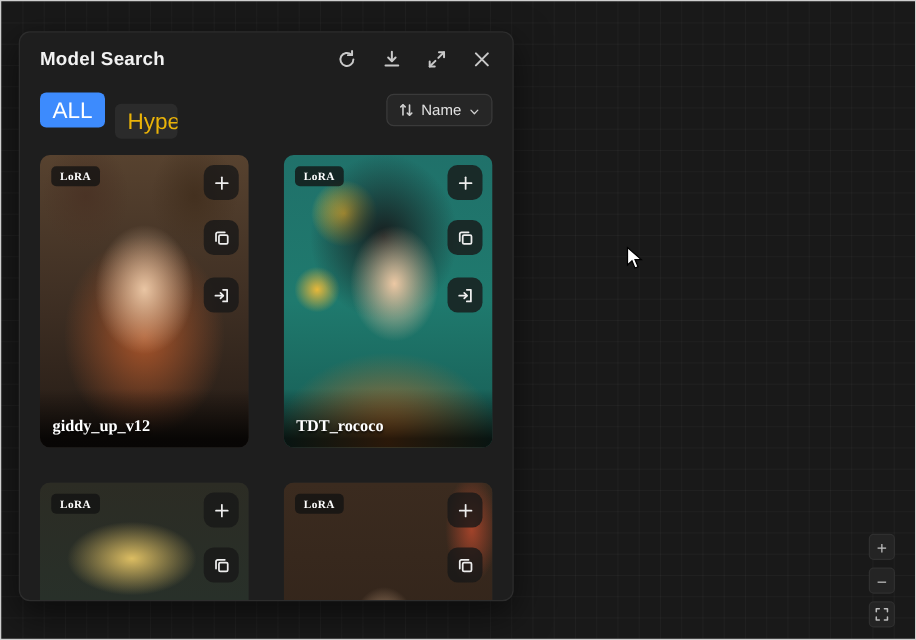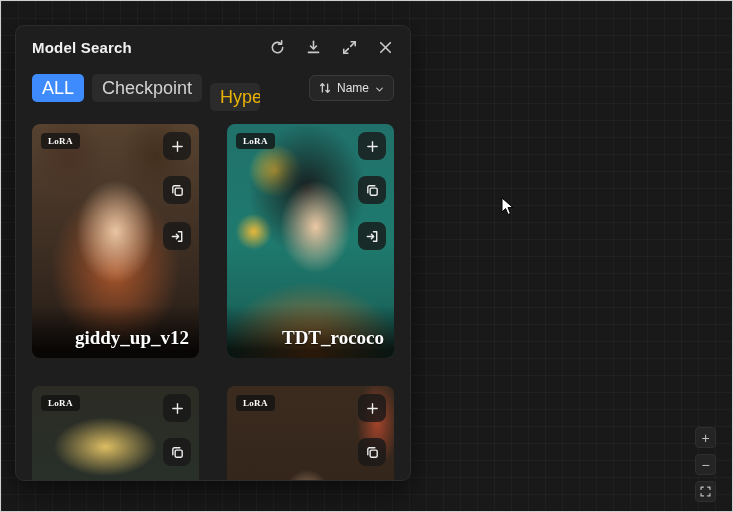--- a/index.html
+++ b/index.html
@@ -107,21 +107,21 @@
     background:rgba(24,24,24,0.8); color:#ededed; display:flex;
     align-items:center; justify-content:center; cursor:pointer;
   }
   .card-btn svg { width:15px; height:15px; }
   .btn-add { top:8px; }
   .btn-copy { top:52px; }
   .btn-load { top:98px; }
   .card-name {
     position:absolute; left:0; right:0; bottom:0; padding:22px 10px 9px 10px;
     background:linear-gradient(180deg, rgba(0,0,0,0) 0%, rgba(0,0,0,0.78) 85%);
-    color:#fff; font-size:19px; font-weight:700; text-shadow:0 1px 2px rgba(0,0,0,.8);text-align:right;
+    color:#fff; font-size:13px; font-weight:700; text-shadow:0 1px 2px rgba(0,0,0,.8);
   }
 
   
   .zoom-col {
     position:absolute; right:16px; top:426px; display:flex; flex-direction:column; gap:6px;
   }
   .zoom-btn {
     width:21px; height:21px; border-radius:4px; background:#242424;
     border:1px solid #2f2f2f; color:#bdbdbd; display:flex; align-items:center;
     justify-content:center; cursor:pointer; font-size:14px; line-height:1;
@@ -168,21 +168,20 @@
               <line x1="3.5" y1="3.5" x2="12.5" y2="12.5"></line>
               <line x1="12.5" y1="3.5" x2="3.5" y2="12.5"></line>
             </svg>
         </span>
       </div>
     </div>
 
 
     <div class="filter-row">
       <span class="chip active">ALL</span>
-      <span class="chip">Checkpoint</span>
       <span class="chip dim">Hype</span>
       <span class="sort-btn">
         <svg class="icon" viewBox="0 0 16 16" width="14" height="14">
           <path d="M5 12.5v-9"></path>
             <polyline points="3 5.2 5 3.2 7 5.2"></polyline>
             <path d="M11 3.5v9"></path>
             <polyline points="9 10.8 11 12.8 13 10.8"></polyline>
         </svg>
         <span>Name</span>
         <svg class="icon" viewBox="0 0 16 16" width="11" height="11">

